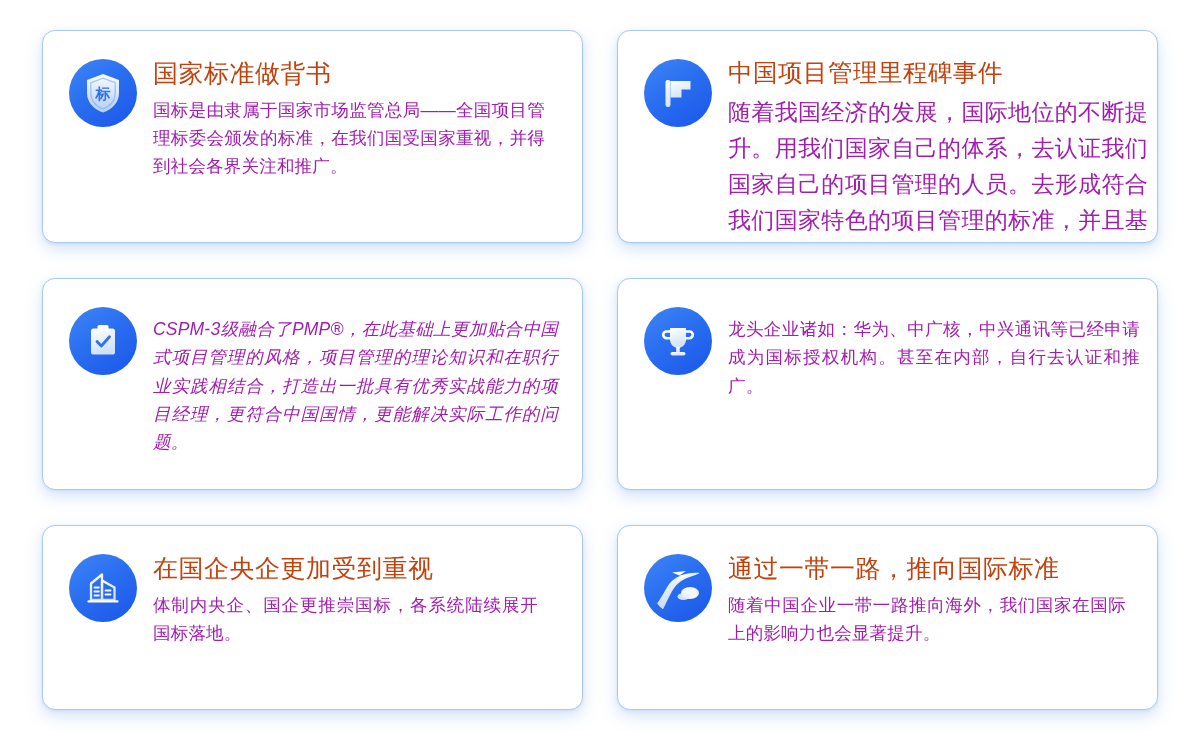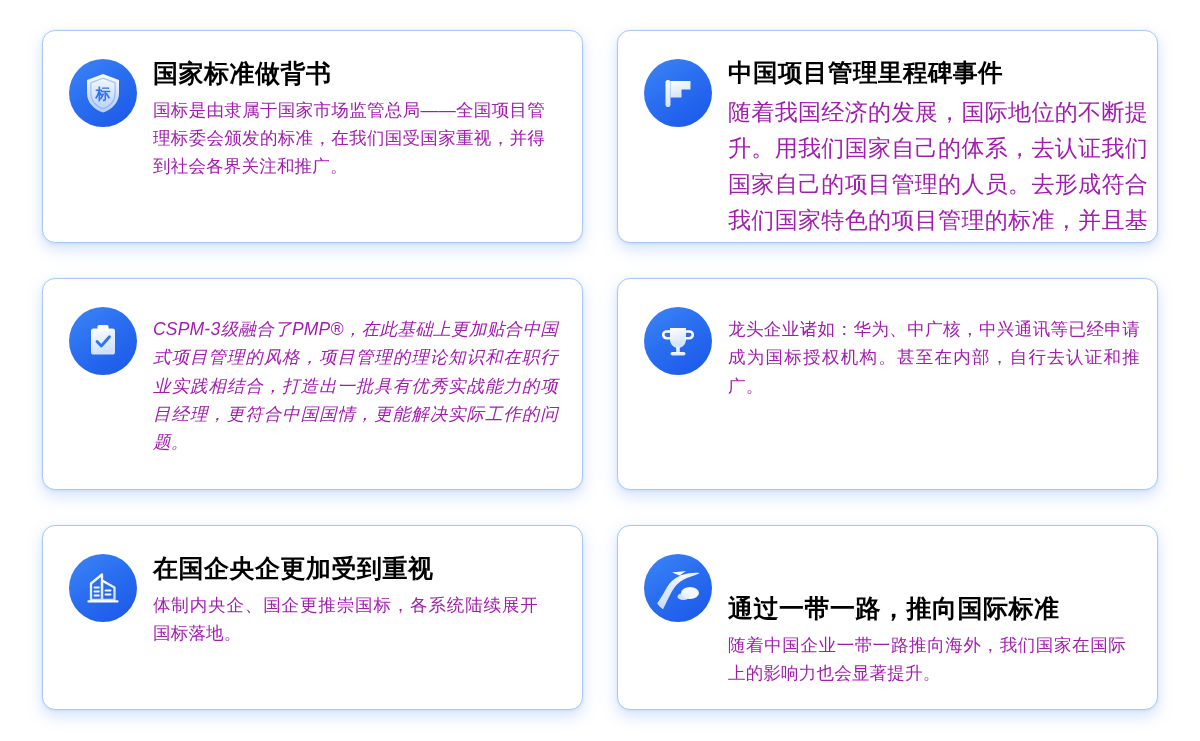--- a/index.html
+++ b/index.html
@@ -36,22 +36,22 @@
     width: 68px; height: 68px;
     border-radius: 50%;
     background: linear-gradient(145deg, #3d86f7 0%, #2a6ef0 45%, #1a56e8 100%);
     display: flex; align-items: center; justify-content: center;
     margin-top: 2px;
   }
   .card-icon svg { display: block; }
   .card-body { margin-left: 16px; padding-top: 2px; min-width: 0; }
   .card-title {
     font-size: 25px;
-    font-weight: 700;
-    color: #000000;
+    font-weight: 400;
+    color: #c2410c;
     letter-spacing: 0.5px;
     line-height: 1.15;
     white-space: nowrap;
   }
   .card-text {
     margin-top: 8px;
     font-size: 17.5px;
     line-height: 1.62;
     color: #a21caf;
     letter-spacing: 0.2px;
@@ -62,21 +62,21 @@
   .c1 .card-body { width: 400px; }
   .c1 .card-text { width: 392px; }
   .c2 .card-body { width: 428px; }
   .c2 .card-text { width: 420px; font-size: 23px; line-height: 1.56; }
   .c3 .card-body { width: 410px; }
   .c3 .card-text { width: 405px; font-style: italic; }
   .c4 .card-body { width: 420px; }
   .c4 .card-text { width: 412px; }
   .c5 .card-body { width: 400px; }
   .c5 .card-text { width: 385px; }
-  .c6 .card-body { width: 404px; margin-top: 40px; }
+  .c6 .card-body { width: 404px; }
   .c6 .card-text { width: 398px; }
   .c2 .card-title, .c4 .card-title { font-size: 24.5px; }
 </style>
 </head>
 <body>
 
 <div class="grid">
 
   <div class="card c1">
     <div class="card-icon">

